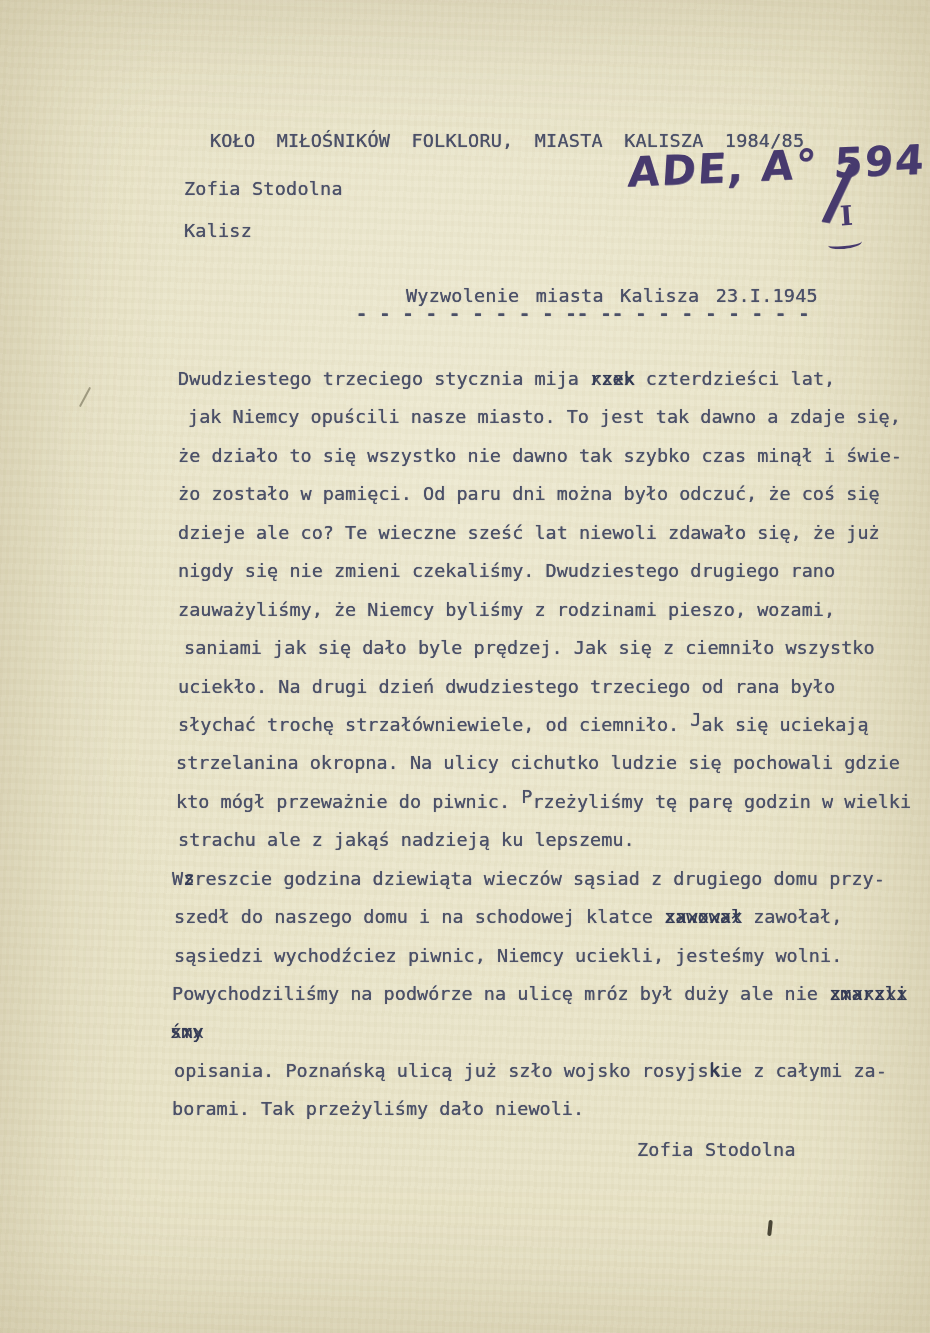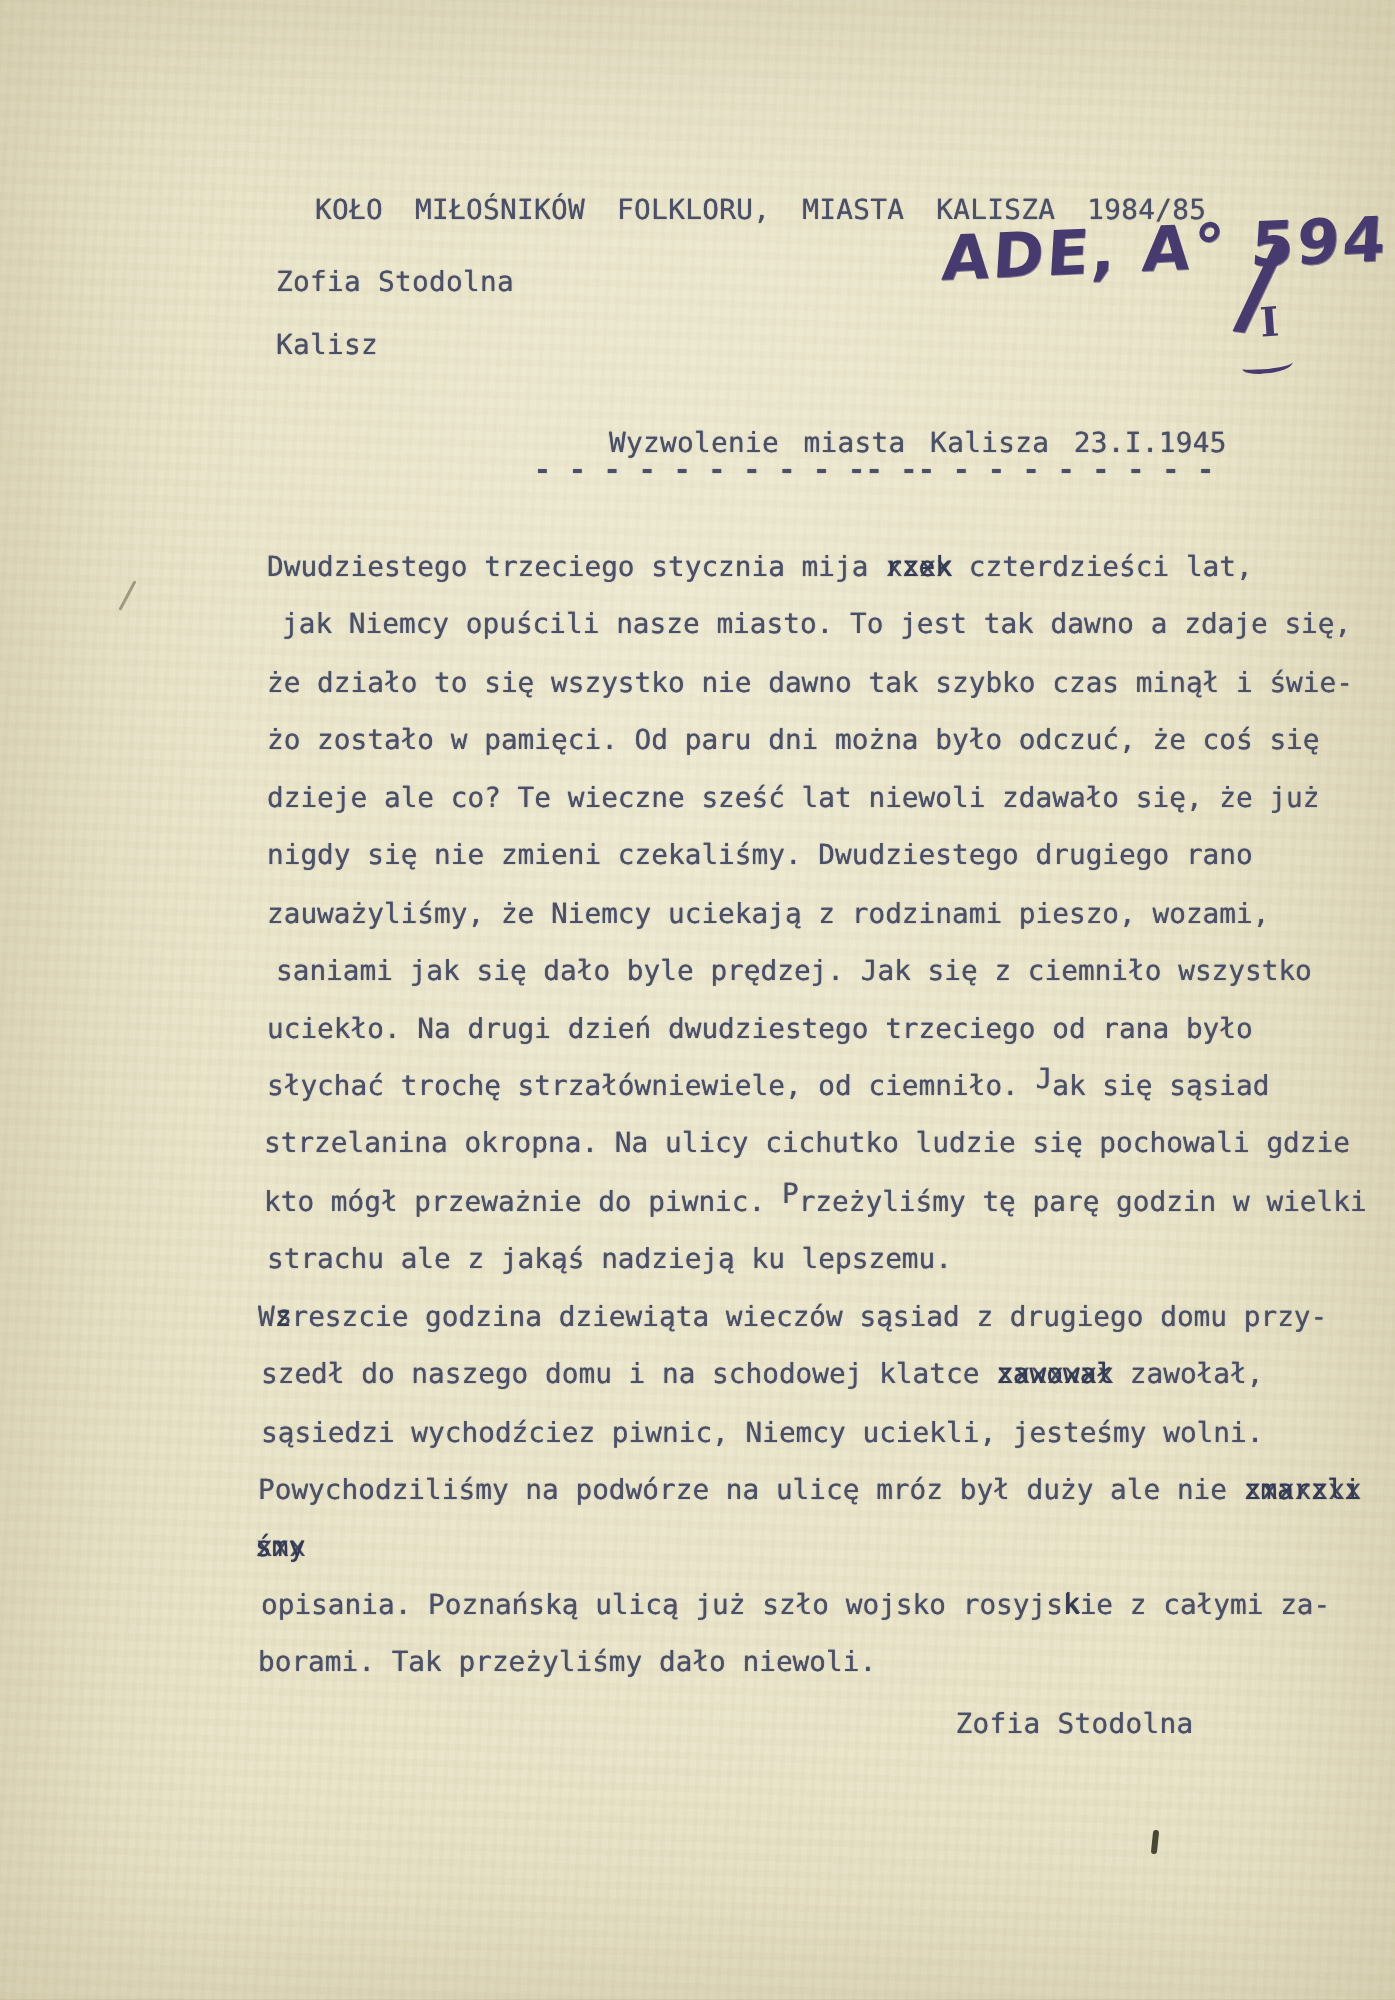--- a/index.html
+++ b/index.html
@@ -116,24 +116,24 @@
   <div class="type title">Wyzwolenie miasta Kalisza 23.I.1945</div>
   <div class="type title-underline">- - - - - - - - - -- -- - - - - - - - -</div>
 
   <div class="doc-body">
       <div class="tline"><span>Dwudziestego trzeciego stycznia mija </span><span class="xout"><span class="base">rzek</span><span class="cover">xxxx</span></span><span> czterdzieści lat,</span></div>
       <div class="tline"><span>jak Niemcy opuścili nasze miasto. To jest tak dawno a zdaje się,</span></div>
       <div class="tline"><span>że działo to się wszystko nie dawno tak szybko czas minął i świe-</span></div>
       <div class="tline"><span>żo zostało w pamięci. Od paru dni można było odczuć, że coś się</span></div>
       <div class="tline"><span>dzieje ale co? Te wieczne sześć lat niewoli zdawało się, że już</span></div>
       <div class="tline"><span>nigdy się nie zmieni czekaliśmy. Dwudziestego drugiego rano</span></div>
-      <div class="tline"><span>zauważyliśmy, że Niemcy uciekają z rodzinami pieszo, wozami,</span></div>
+      <div class="tline"><span>zauważyliśmy, że Niemcy byliśmy z rodzinami pieszo, wozami,</span></div>
       <div class="tline"><span>saniami jak się dało byle prędzej. Jak się z ciemniło wszystko</span></div>
       <div class="tline"><span>uciekło. Na drugi dzień dwudziestego trzeciego od rana było</span></div>
-      <div class="tline"><span>słychać trochę strzałówniewiele, od ciemniło. </span><span class="sup">J</span><span>ak się sąsiad</span></div>
+      <div class="tline"><span>słychać trochę strzałówniewiele, od ciemniło. </span><span class="sup">J</span><span>ak się uciekają</span></div>
       <div class="tline"><span>strzelanina okropna. Na ulicy cichutko ludzie się pochowali gdzie</span></div>
       <div class="tline"><span>kto mógł przeważnie do piwnic. </span><span class="sup">P</span><span>rzeżyliśmy tę parę godzin w wielki</span></div>
       <div class="tline"><span>strachu ale z jakąś nadzieją ku lepszemu.</span></div>
       <div class="tline"><span>W</span><span class="xout"><span class="base">z</span><span class="cover">s</span></span><span>reszcie godzina dziewiąta wieczów sąsiad z drugiego domu przy-</span></div>
       <div class="tline"><span>szedł do naszego domu i na schodowej klatce </span><span class="xout"><span class="base">zawował</span><span class="cover">xxxxxxx</span></span><span> zawołał,</span></div>
       <div class="tline"><span>sąsiedzi wychodźciez piwnic, Niemcy uciekli, jesteśmy wolni.</span></div>
       <div class="tline"><span>Powychodziliśmy na podwórze na ulicę mróz był duży ale nie </span><span class="xout"><span class="base">zmarzli</span><span class="cover">xxxxxxx</span></span></div>
       <div class="tline"><span class="xout"><span class="base">śmy</span><span class="cover">xxx</span></span></div>
       <div class="tline"><span>opisania. Poznańską ulicą już szło wojsko rosyjs</span><span class="xout"><span class="base">k</span><span class="cover">k</span></span><span>ie z całymi za-</span></div>
       <div class="tline"><span>borami. Tak przeżyliśmy dało niewoli.</span></div>

